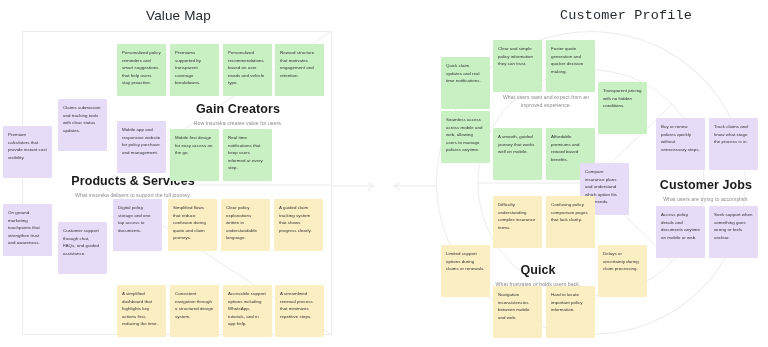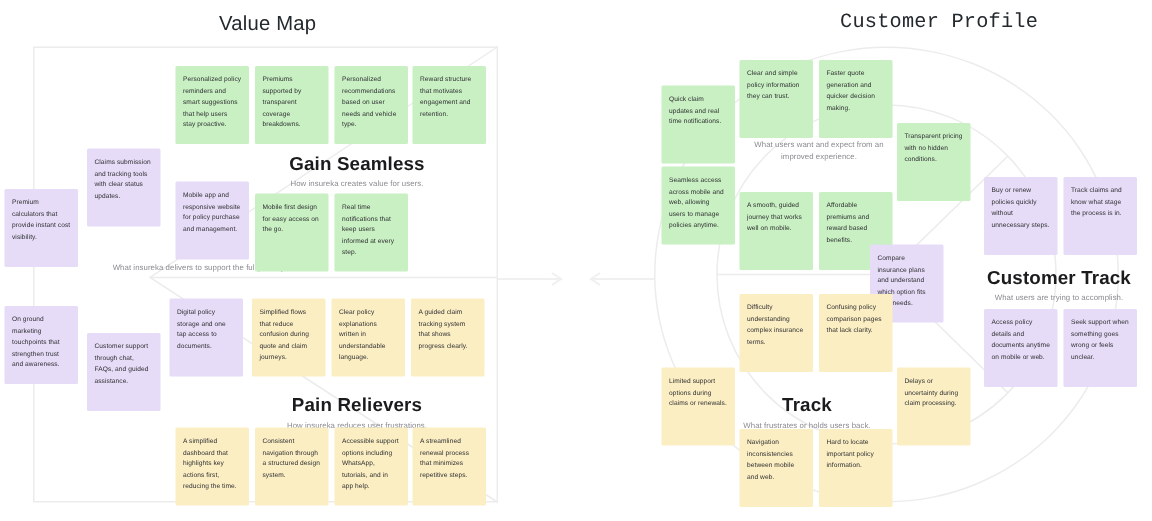--- a/index.html
+++ b/index.html
@@ -177,44 +177,41 @@
       <path d="M332 186 L 373 186" stroke="#f0f0f0" stroke-width="1.4" fill="none"></path>
       <path d="M368 182 L 374 186 L 368 190" stroke="#f0f0f0" stroke-width="1.4" fill="none"></path>
     </g>
     <g>
       <path d="M436 186 L 395 186" stroke="#f0f0f0" stroke-width="1.4" fill="none"></path>
       <path d="M400 182 L 394 186 L 400 190" stroke="#f0f0f0" stroke-width="1.4" fill="none"></path>
     </g>
   </svg>
 
   <div class="section" id="sec-gain-creators">
-    <div class="sec-title">Gain Seamless</div>
+    <div class="sec-title">Gain Creators</div>
     <div class="sec-sub">How insureka creates value for users.</div>
   </div>
 
   <div class="section" id="sec-products">
+    <div class="sec-title">Products &amp; Services</div>
     <div class="sec-sub">What insureka delivers to support the full journey.</div>
   </div>
 
-  <div class="section" id="sec-pain-relievers">
-    <div class="sec-title">Pain Relievers</div>
-    <div class="sec-sub">How insureka reduces user frustrations.</div>
-  </div>
 
   <div class="section" id="sec-gains">
     <div class="sec-sub two-line">What users want and expect from an improved experience.</div>
   </div>
 
   <div class="section" id="sec-customer-jobs">
-    <div class="sec-title">Customer Track</div>
+    <div class="sec-title">Customer Jobs</div>
     <div class="sec-sub">What users are trying to accomplish.</div>
   </div>
 
   <div class="section" id="sec-pains">
-    <div class="sec-title">Track</div>
+    <div class="sec-title">Quick</div>
     <div class="sec-sub">What frustrates or holds users back.</div>
   </div>
 
   <div class="card green" id="vm-g1">Personalized policy reminders and smart suggestions that help users stay proactive.</div>
   <div class="card green" id="vm-g2">Premiums supported by transparent coverage breakdowns.</div>
   <div class="card green" id="vm-g3">Personalized recommendations based on user needs and vehicle type.</div>
   <div class="card green" id="vm-g4">Reward structure that motivates engagement and retention.</div>
   <div class="card green" id="vm-g5">Mobile first design for easy access on the go.</div>
   <div class="card green" id="vm-g6">Real time notifications that keep users informed at every step.</div>
 

